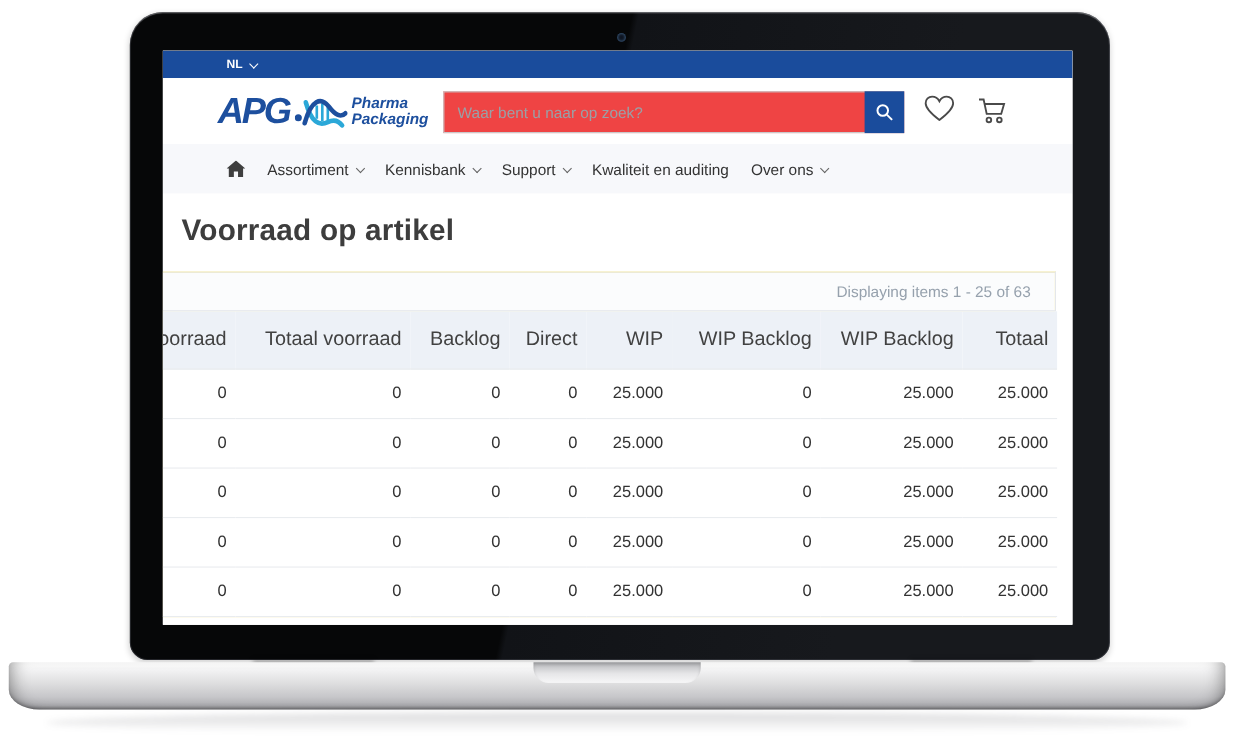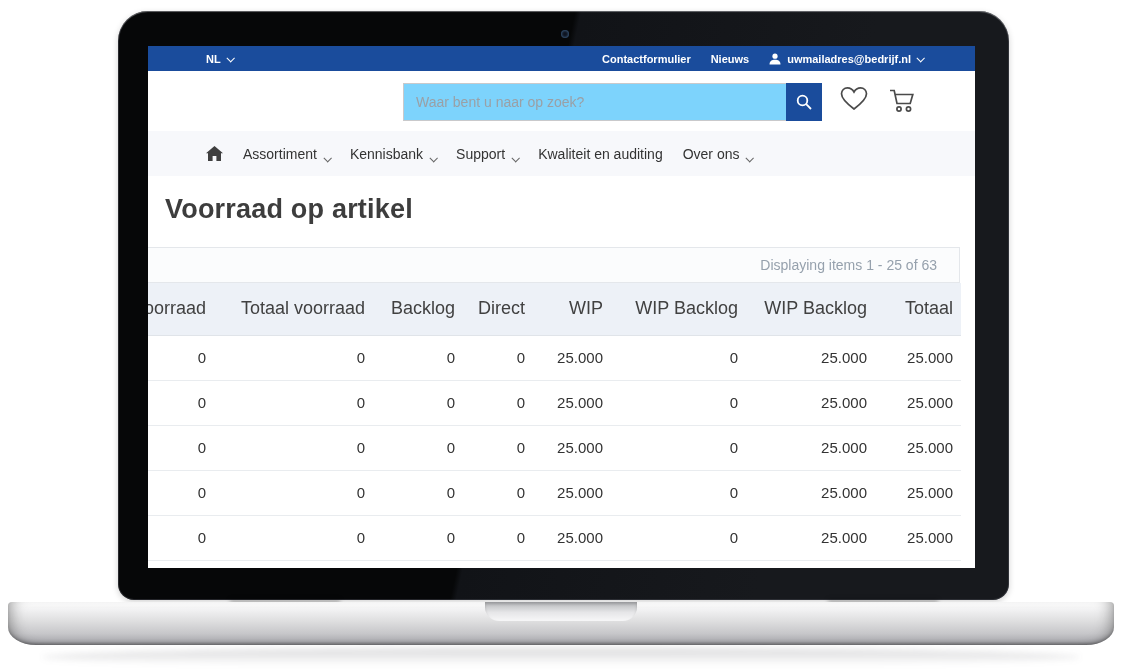--- a/index.html
+++ b/index.html
@@ -61,38 +61,38 @@
   .chev-gray { color:#666; margin-left:7px; }
 
   .header { position:absolute; left:0; top:25px; width:100%; height:60px; background:#fff; }
   .logo { position:absolute; left:50px; top:9px; display:flex; align-items:center; cursor:pointer; }
   .logo-abbr { font-size:33px; font-weight:bold; font-style:italic; color:#1d4f9e; letter-spacing:-2px; line-height:1; }
   .logo-dna { margin:4px 4px 0 4px; }
   .logo-tag { font-size:14px; font-weight:bold; font-style:italic; color:#1d4f9e; line-height:15px; margin-top:2px; }
 
   .search { position:absolute; left:255px; top:12px; width:419px; height:38px; }
   .search input {
-    width:100%; height:38px; border:1px solid #c9c9cb; background:#7dd3fc; outline:none;
+    width:100%; height:38px; border:1px solid #c9c9cb; background:#ef4444; outline:none;
     font-family:"Liberation Sans",sans-serif; font-size:14px; color:#333; padding:0 46px 0 12px;
   }
   .search input::placeholder { color:#9aa0a6; }
   .search-btn {
     position:absolute; right:0; top:0; width:36px; height:38px; border:0;
     background:#1a4c9c; display:flex; align-items:center; justify-content:center; cursor:pointer;
   }
   .hdr-icon { position:absolute; cursor:pointer; background:none; border:0; }
   .icon-heart { left:692px; top:15px; }
   .icon-cart { left:739px; top:16px; }
 
   .mainnav {
     position:absolute; left:0; top:85px; width:100%; height:45px; background:#f7f8fb;
     display:flex; align-items:center; gap:20px; padding-left:58px;
     font-size:14px; color:#333;
   }
-  .nav-item { display:flex; align-items:flex-end; cursor:pointer; white-space:nowrap; }
+  .nav-item { display:flex; align-items:center; cursor:pointer; white-space:nowrap; }
   .nav-home { cursor:pointer; display:flex; align-items:center; }
 
   .content { position:absolute; left:0; top:130px; width:100%; height:392px; background:#fff; overflow:hidden; }
   .page-title { position:absolute; left:17px; top:18px; font-size:27px; color:#3d3d3d; letter-spacing:.2px; }
 
   .panel { position:absolute; left:-45px; top:71px; width:857px; background:#fde047;
            border:1px solid #e4e7eb; border-bottom:none; }
   .panel-status {
     height:35px; line-height:35px; background:#fbfcfd; border-bottom:1px solid #e4e7eb;
     text-align:right; padding-right:22px; font-size:14px; color:#96a1ad;
@@ -124,35 +124,38 @@
     <div class="laptop-camera"></div>
 
     <div class="viewport">
       <div class="site">
 
         <div class="topbar">
           <div class="lang">
             <span>NL</span>
             <span class="chev"></span>
           </div>
-          <div class="topbar-right">
-            <span class="topbar-link">Contactformulier</span>
-            <span class="topbar-link">Nieuws</span>
-            <div class="account">
-              <svg width="12" height="12" viewBox="0 0 12 12" fill="#fff">
-                <circle cx="6" cy="3.2" r="2.6"></circle>
-                <path d="M0.5 11.5 C 0.5 8.2, 3 6.8, 6 6.8 C 9 6.8, 11.5 8.2, 11.5 11.5 Z"></path>
-              </svg>
-              <span>uwmailadres@bedrijf.nl</span>
-              <span class="chev"></span>
-            </div>
-          </div>
         </div>
 
         <div class="header">
+          <div class="logo">
+            <span class="logo-abbr">APG</span>
+            <svg class="logo-dna" width="48" height="36" viewBox="0 0 48 36">
+              <circle cx="3.2" cy="23" r="3.2" fill="#1d4f9e"></circle>
+              <line x1="20" y1="12" x2="20" y2="24" stroke="#2ba8d8" stroke-width="2.4"></line>
+              <line x1="25" y1="10" x2="25" y2="26" stroke="#2ba8d8" stroke-width="2.4"></line>
+              <line x1="30" y1="13" x2="30" y2="25" stroke="#2ba8d8" stroke-width="2.4"></line>
+              <path d="M10 9 C 15 27, 22 31, 30 27 C 36 24, 40 26, 43 30" fill="none" stroke="#2ba8d8" stroke-width="4.2" stroke-linecap="round"></path>
+              <path d="M9 28 C 15 6, 24 4, 31 13 C 37 21, 42 23, 46 19" fill="none" stroke="#1d4f9e" stroke-width="4.2" stroke-linecap="round"></path>
+            </svg>
+            <span class="logo-tag">
+              <span>Pharma</span><br>
+              <span>Packaging</span>
+            </span>
+          </div>
 
           <div class="search">
             <input type="text" placeholder="Waar bent u naar op zoek?" style="">
             <button class="search-btn">
               <svg width="16" height="16" viewBox="0 0 16 16" fill="none" stroke="#fff" stroke-width="1.8">
                 <circle cx="6.5" cy="6.5" r="4.8"></circle>
                 <line x1="10.2" y1="10.2" x2="15" y2="15"></line>
               </svg>
             </button>
           </div>

